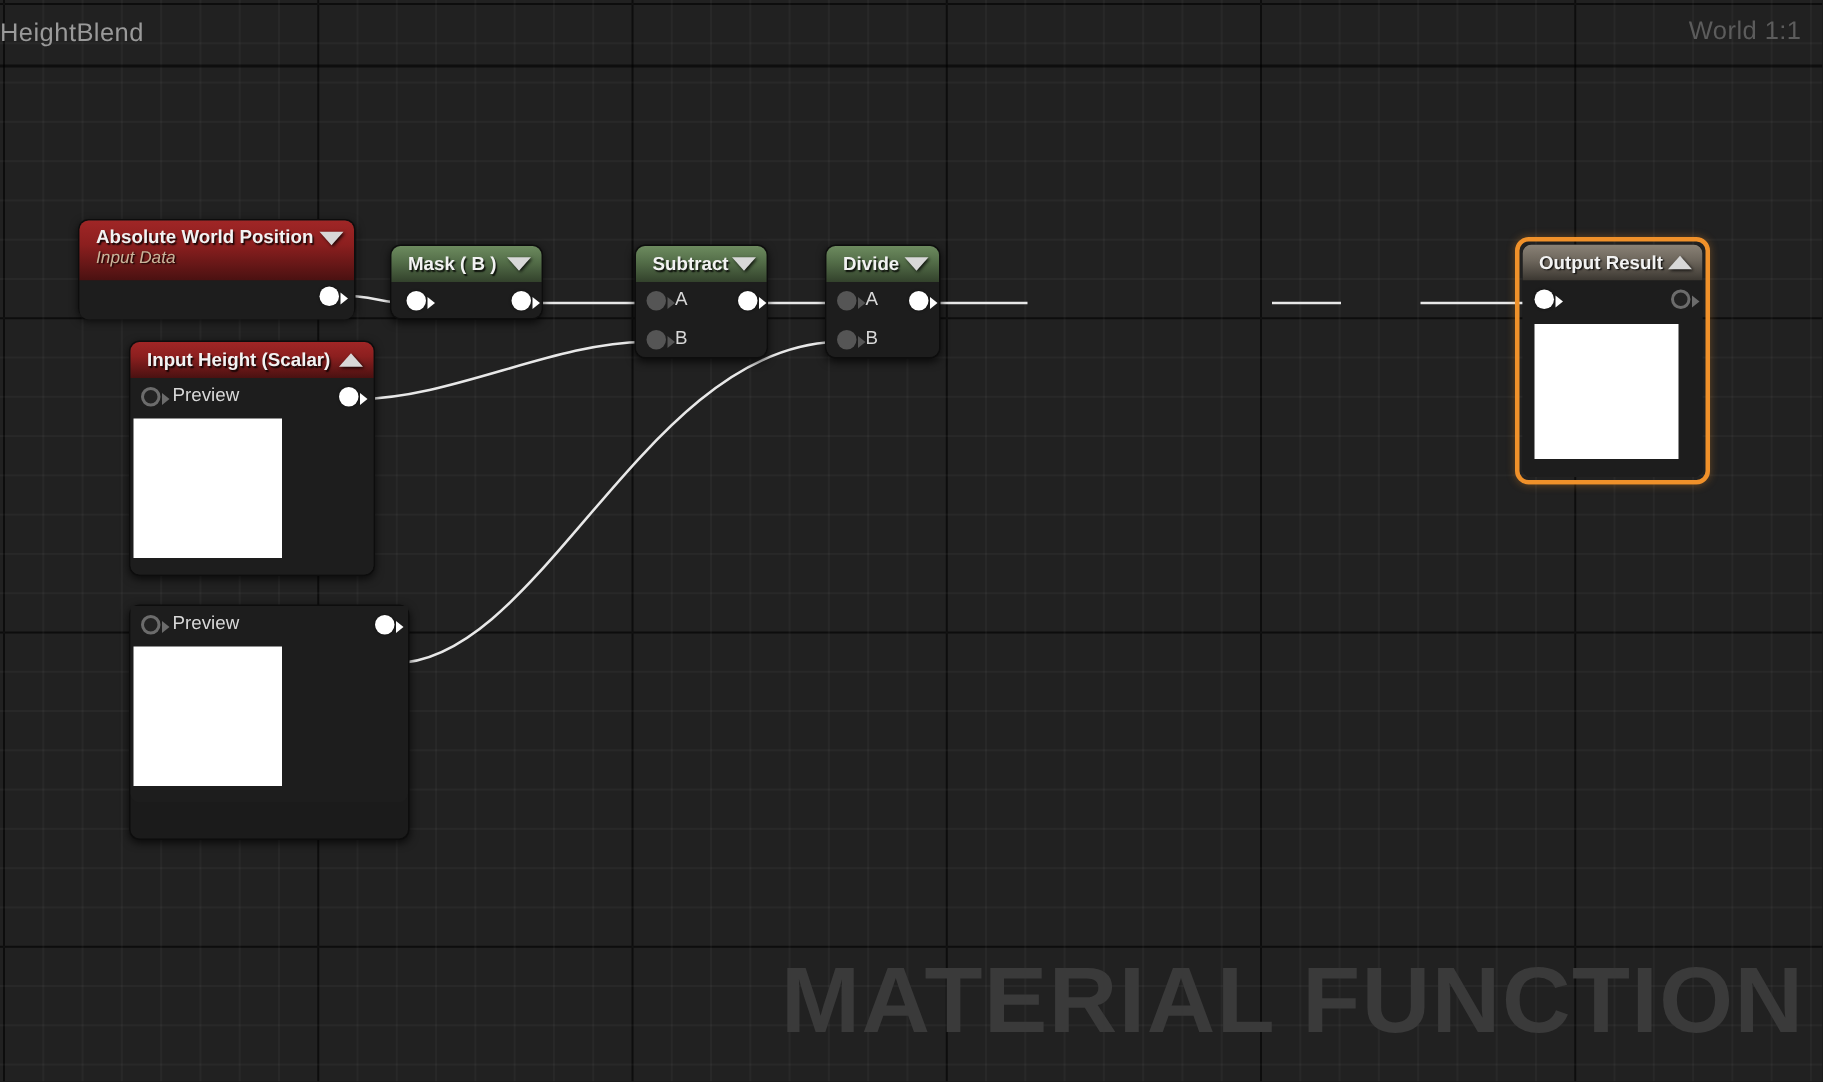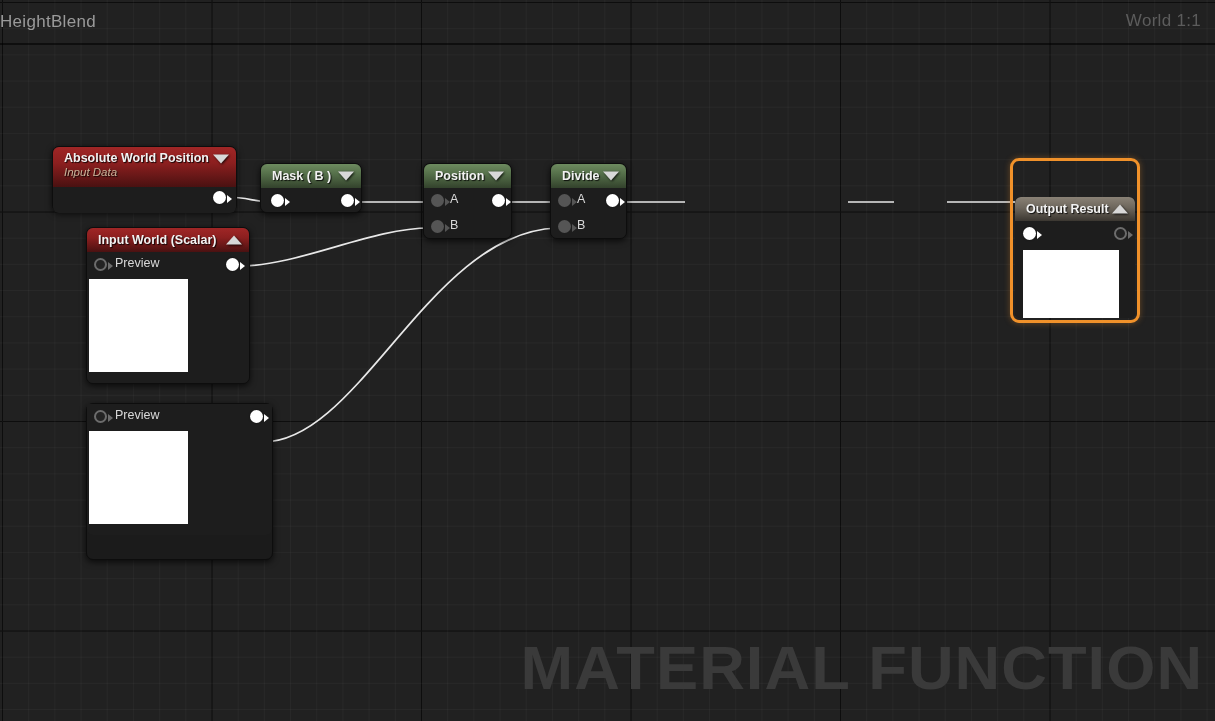--- a/index.html
+++ b/index.html
@@ -160,21 +160,20 @@
     border:3px solid #f0912a;
     border-radius:9px;
     box-shadow:0 0 6px rgba(240,145,42,0.35);
     pointer-events:none;
   }
   #node-output-result .inner{
     position:absolute; left:5px; top:5px; right:5px; bottom:5px;
     background:#1d1d1d;
     border-radius:5px;
     overflow:hidden;
-    margin-top:34px;
   }
 </style>
 </head>
 <body>
 
 <div id="graph-canvas">
 
   <div id="top-bar">
     <div id="graph-title">HeightBlend</div>
   </div>
@@ -224,21 +223,21 @@
       <span class="chevron down"></span>
     </div>
     <div class="node-body" style="height:26px;">
       <span class="pin filled" style="left:160px; top:4px;"></span>
       <span class="pin-arrow light" style="left:174px; top:8px;"></span>
     </div>
   </div>
 
   <div class="node" id="node-subtract" style="left:423px; top:163px; width:89px; height:76px;">
     <div class="node-header hdr-green">
-      <span class="node-title">Position</span>
+      <span class="node-title">Subtract</span>
       <span class="chevron down"></span>
     </div>
     <div class="node-body" style="height:50px;">
       <span class="pin dim" style="left:7px; top:6px;"></span>
       <span class="pin-arrow dimc" style="left:21px; top:10px;"></span>
       <span class="pin-label" style="left:26px; top:4px;">A</span>
 
       <span class="pin dim" style="left:7px; top:32px;"></span>
       <span class="pin-arrow dimc" style="left:21px; top:36px;"></span>
       <span class="pin-label" style="left:26px; top:30px;">B</span>
@@ -281,21 +280,21 @@
         <span class="pin-arrow light" style="left:22px; top:10px;"></span>
         <span class="pin hollow" style="left:99px; top:6px;"></span>
         <span class="pin-arrow hollowc" style="left:113px; top:10px;"></span>
         <span class="thumb" style="left:8px; top:29px; width:96px; height:90px;"></span>
       </div>
     </div>
   </div>
 
   <div class="node" id="node-input-height" style="left:86px; top:227px; width:164px; height:157px;">
     <div class="node-header hdr-red">
-      <span class="node-title">Input World (Scalar)</span>
+      <span class="node-title">Input Height (Scalar)</span>
       <span class="chevron up"></span>
     </div>
     <div class="node-body" style="height:131px;">
       <span class="pin hollow" style="left:7px; top:6px;"></span>
       <span class="pin-arrow hollowc" style="left:21px; top:10px;"></span>
       <span class="pin-label" style="left:28px; top:4px;">Preview</span>
       <span class="pin filled" style="left:139px; top:6px;"></span>
       <span class="pin-arrow light" style="left:153px; top:10px;"></span>
       <span class="thumb" style="left:2px; top:27px; width:99px; height:93px;"></span>
     </div>

